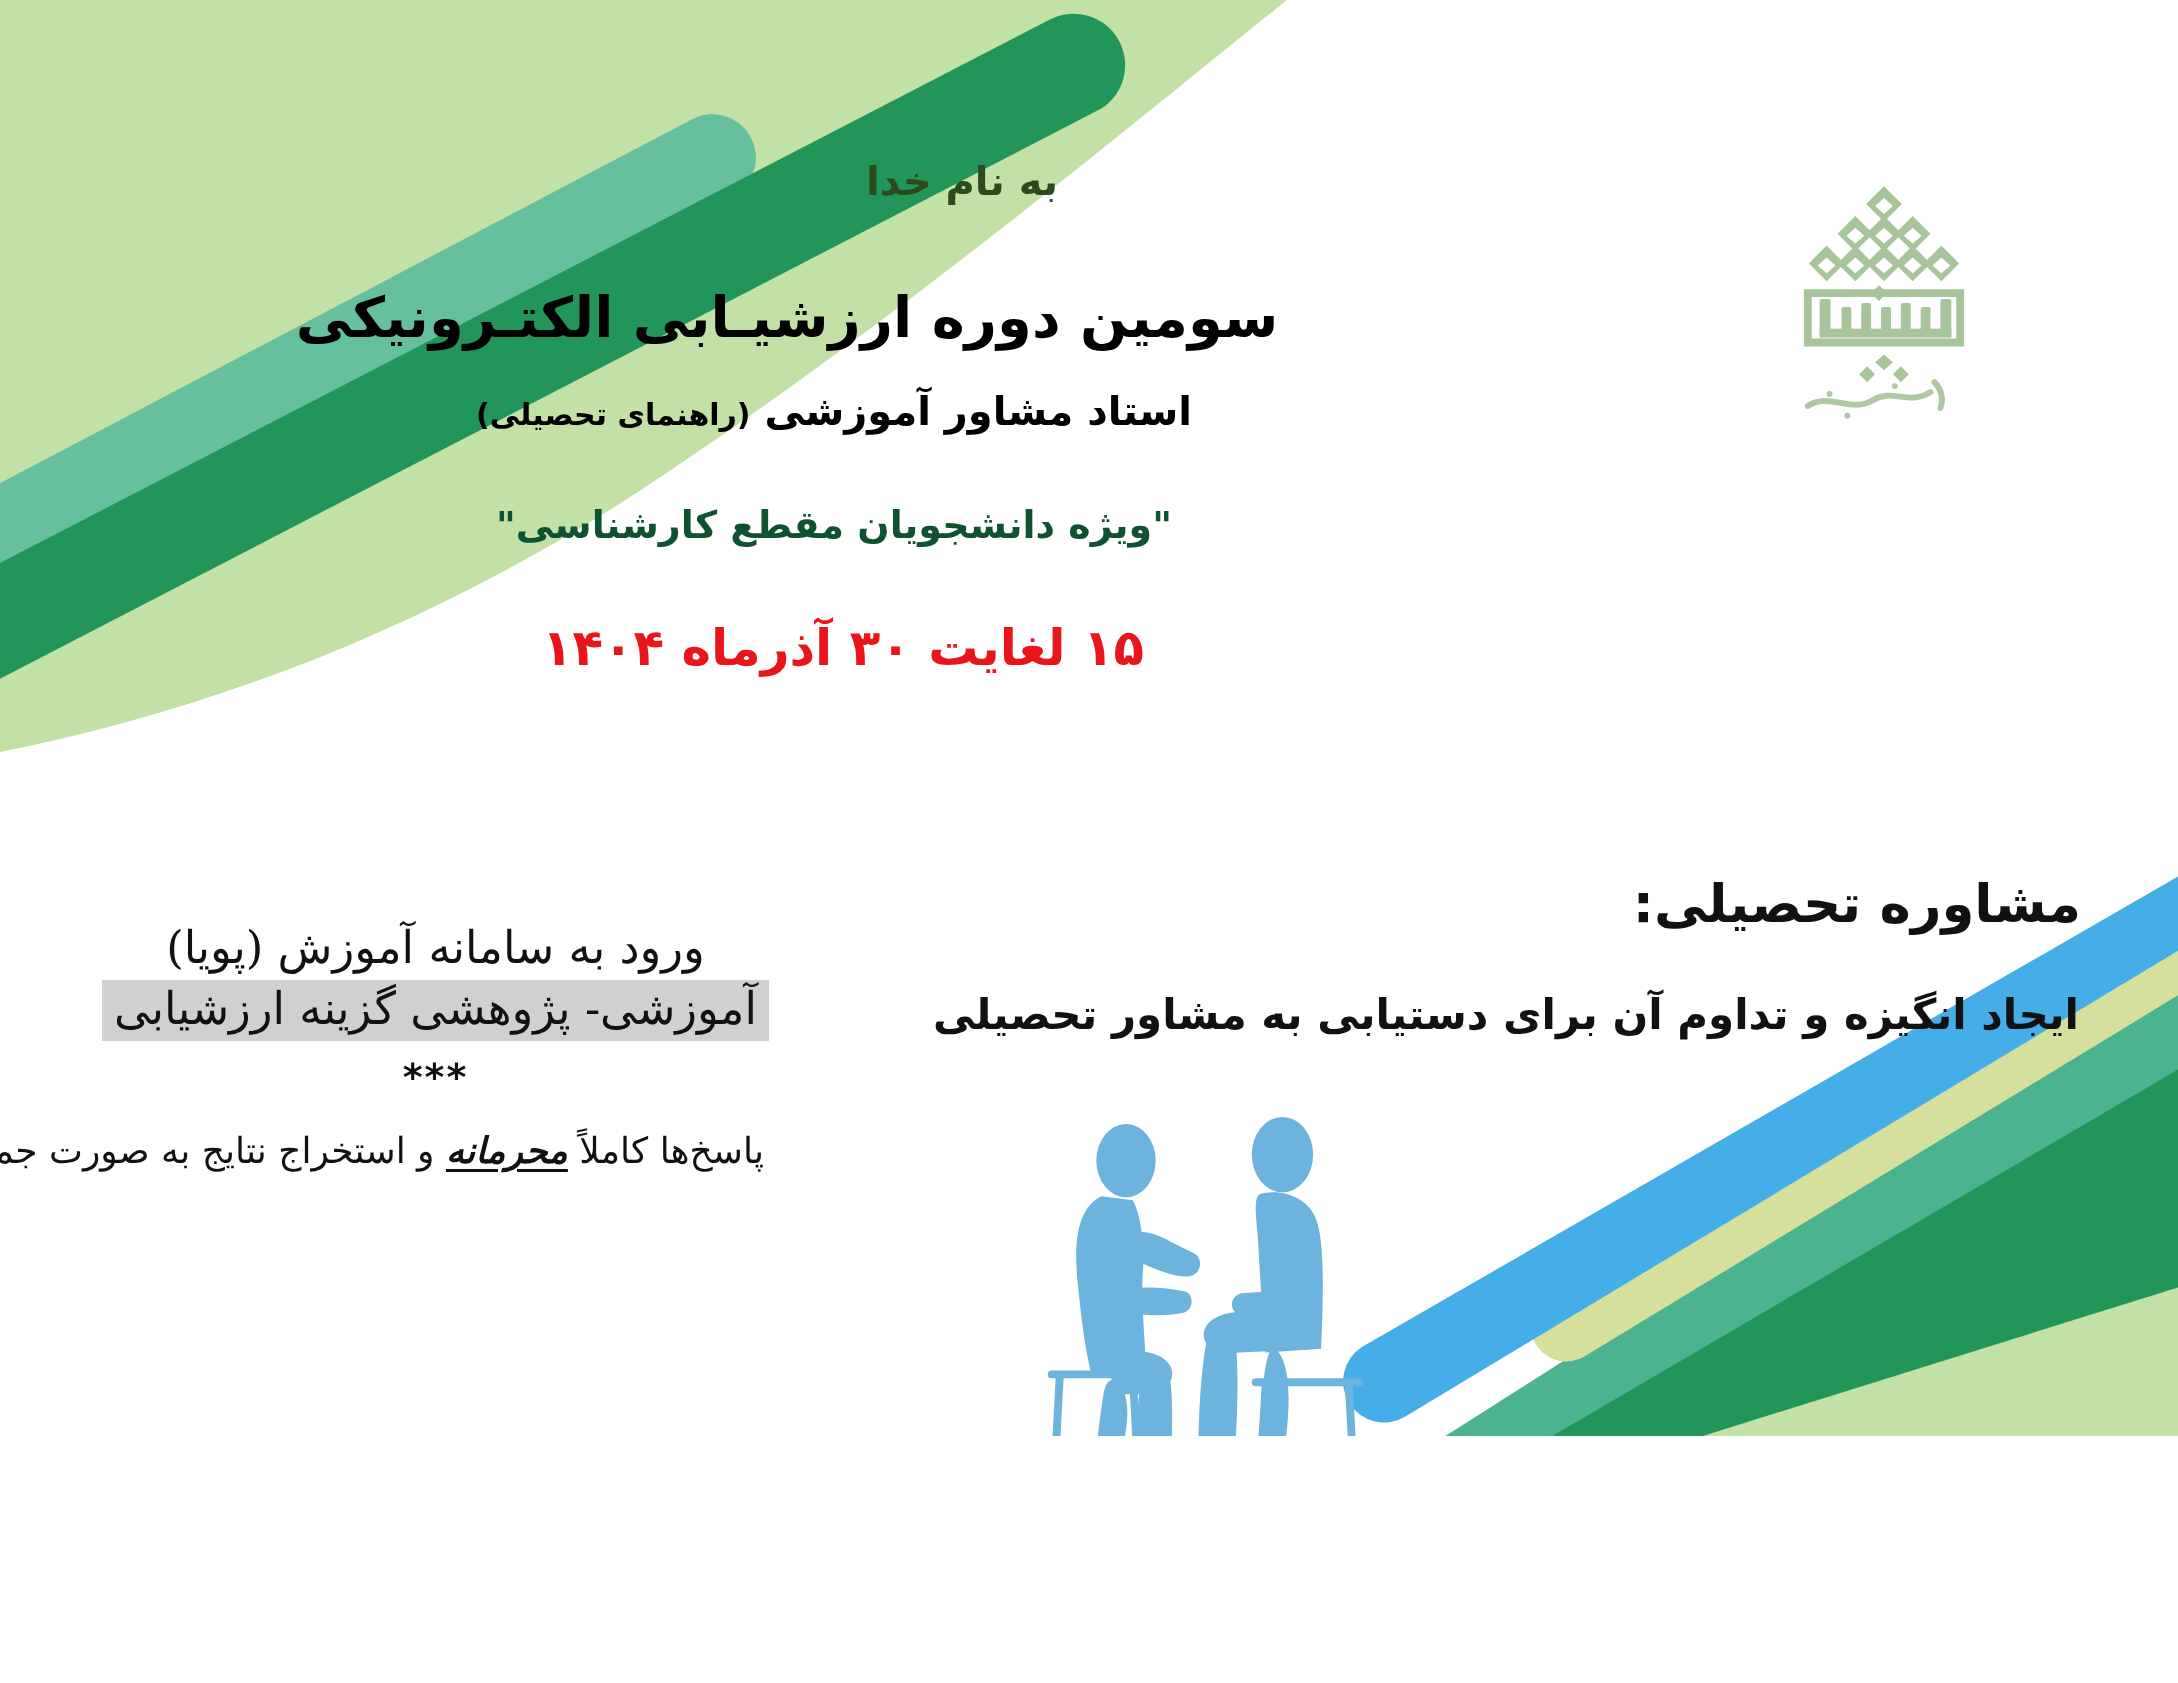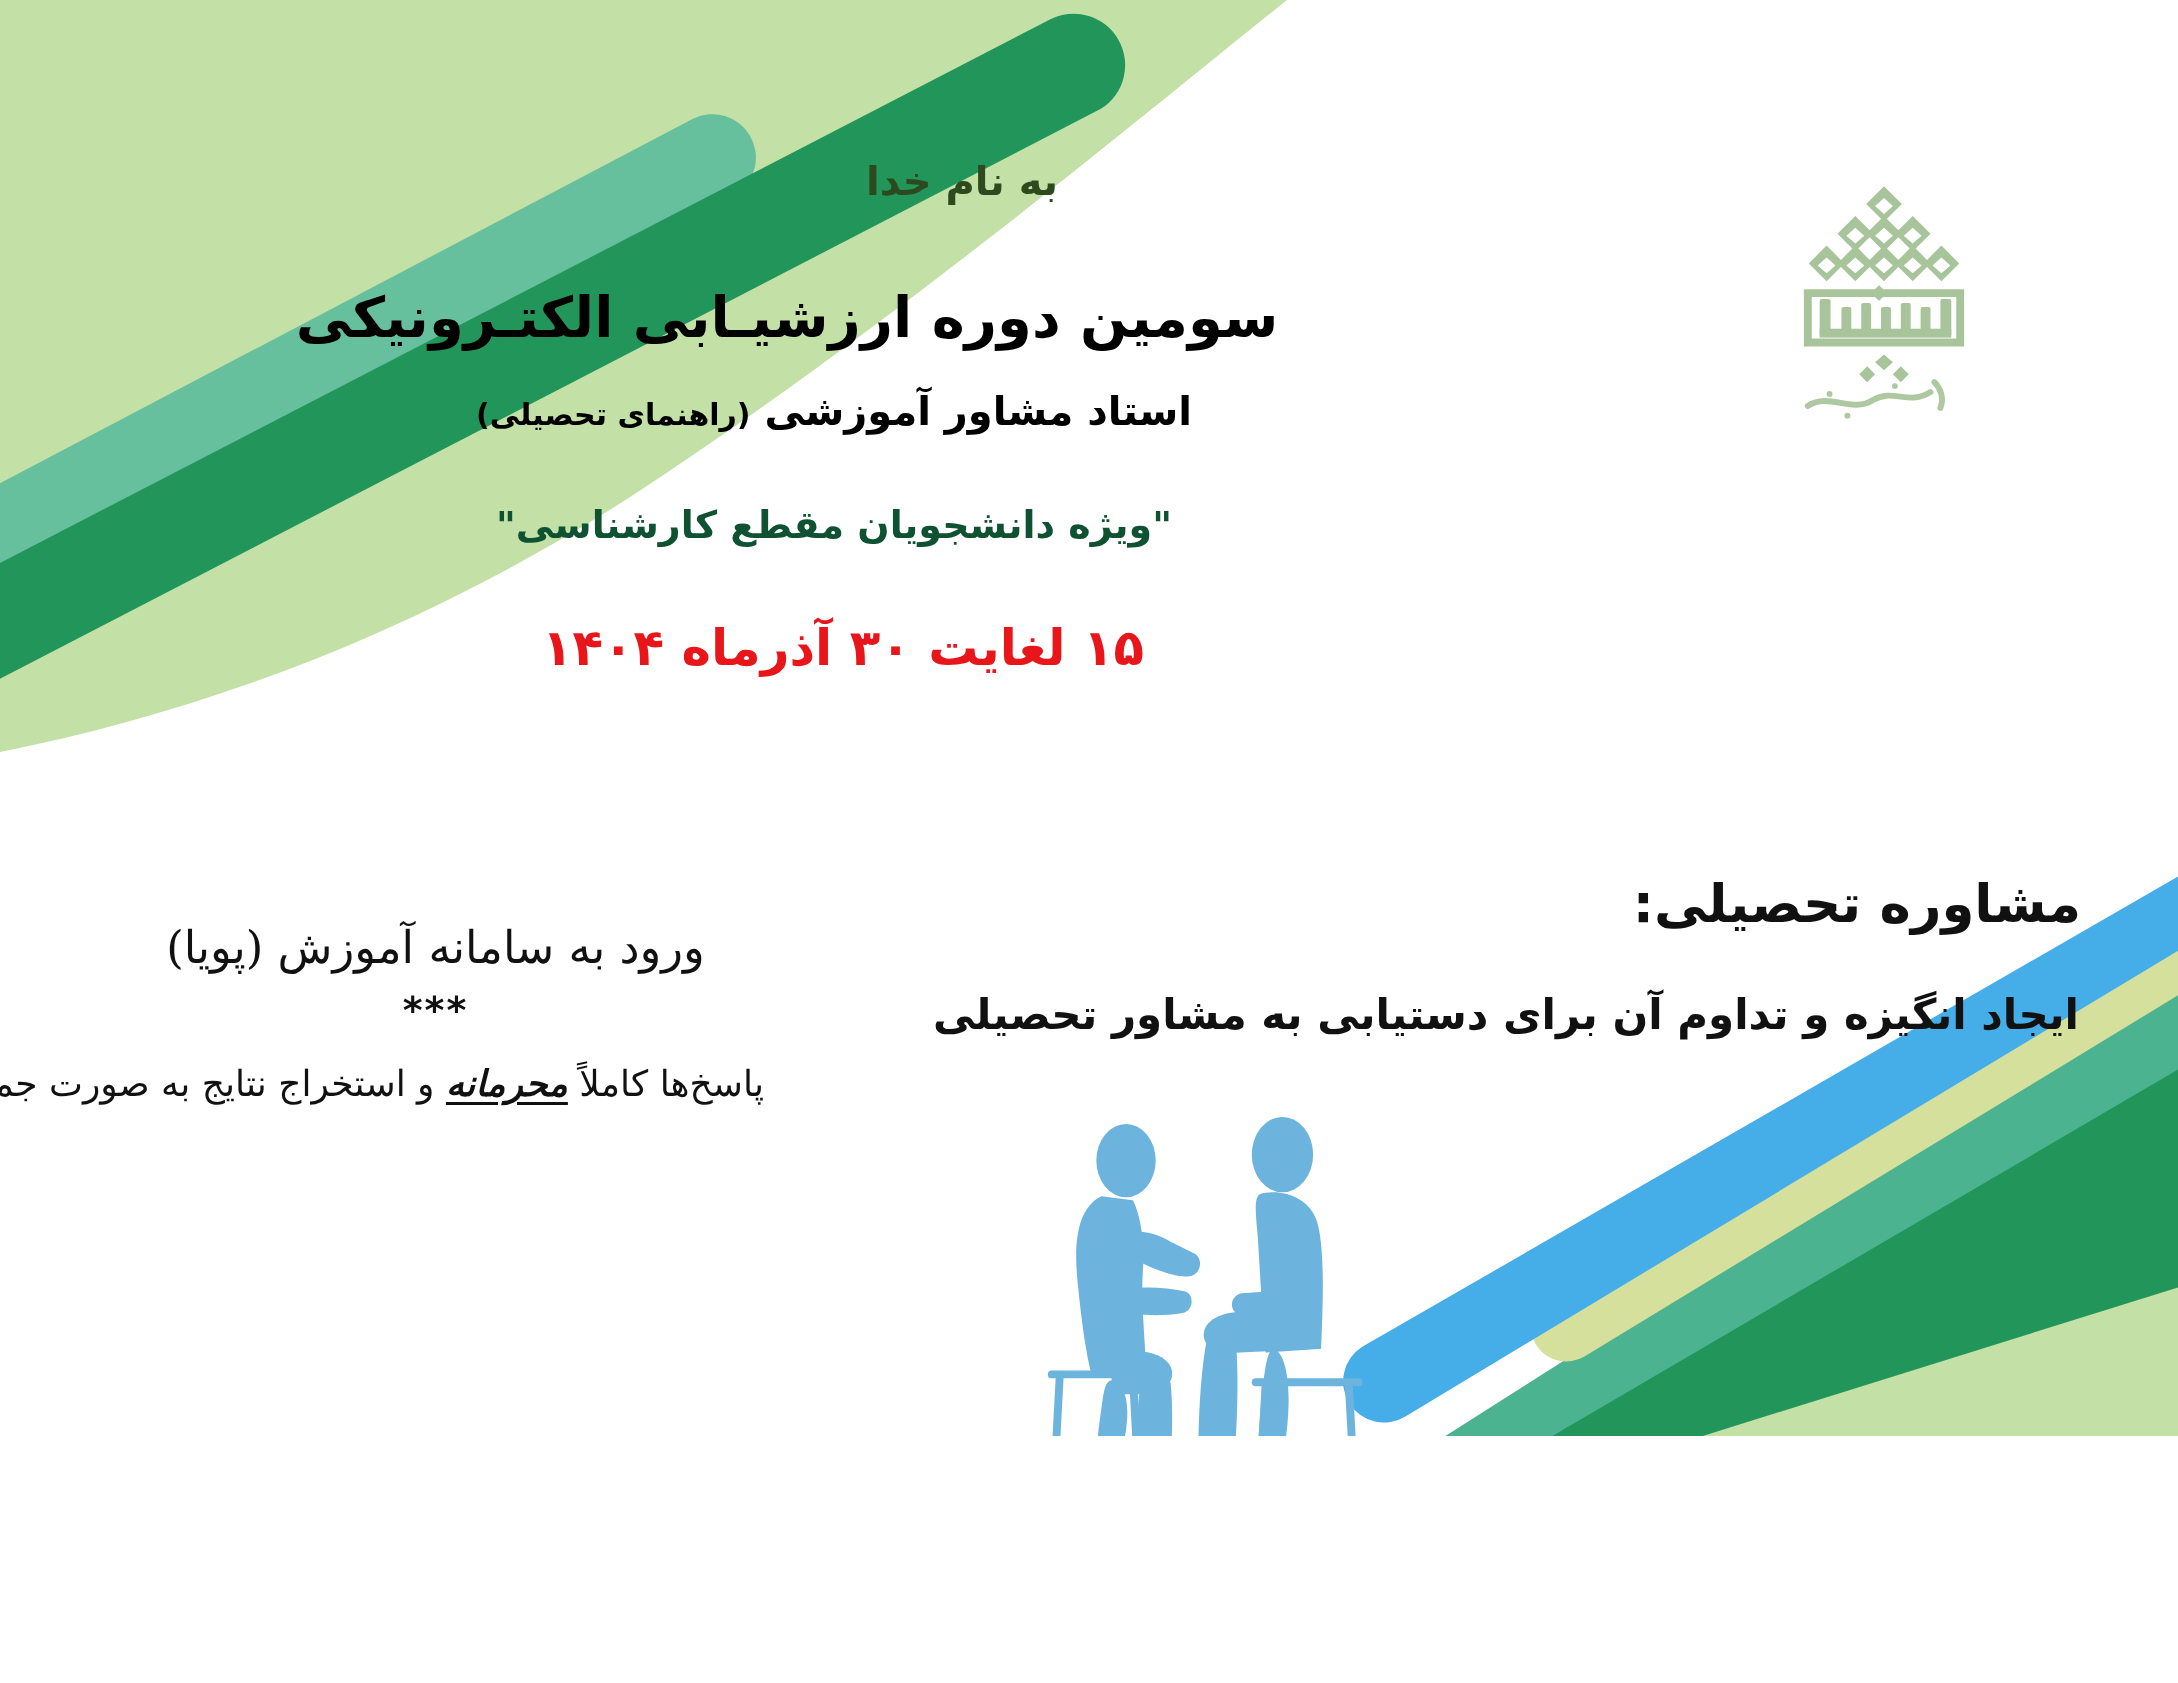--- a/index.html
+++ b/index.html
@@ -351,20 +351,23 @@
       <path d="M238 290 L230 434"></path>
       <path d="M322 290 L330 434"></path>
       <path d="M234 372 L326 372"></path>
     </g>
   </svg>
 
   <div id="left-col">
     <div id="login-line">ورود به سامانه آموزش (پویا)</div>
 
 
+    <div>
+      <span id="highlight-line">آموزشی- پژوهشی گزینه ارزشیابی</span>
+    </div>
 
     <div id="stars">***</div>
 
     <div id="confidential">
       <span>پاسخ‌ها کاملاً </span><span class="secret">محرمانه</span><span> و استخراج نتایج به صورت جمعی است.</span>
     </div>
   </div>
 
 
 </div>

